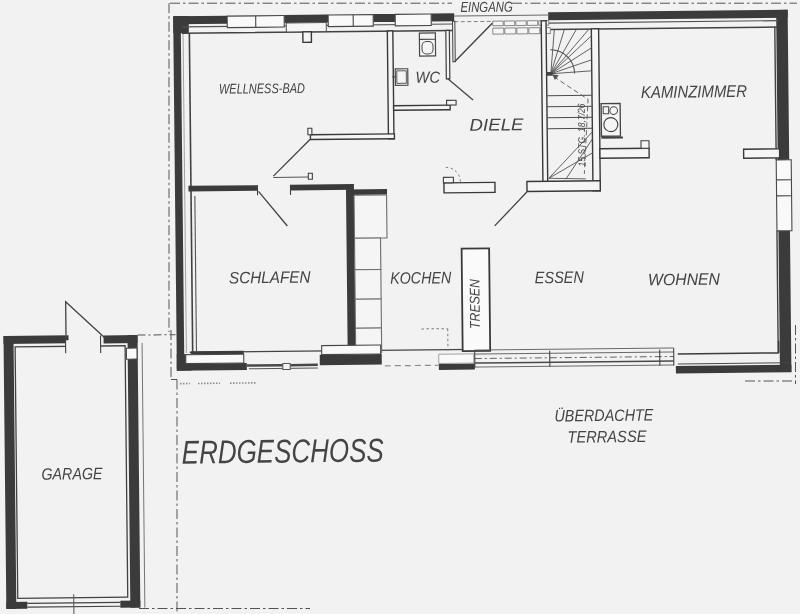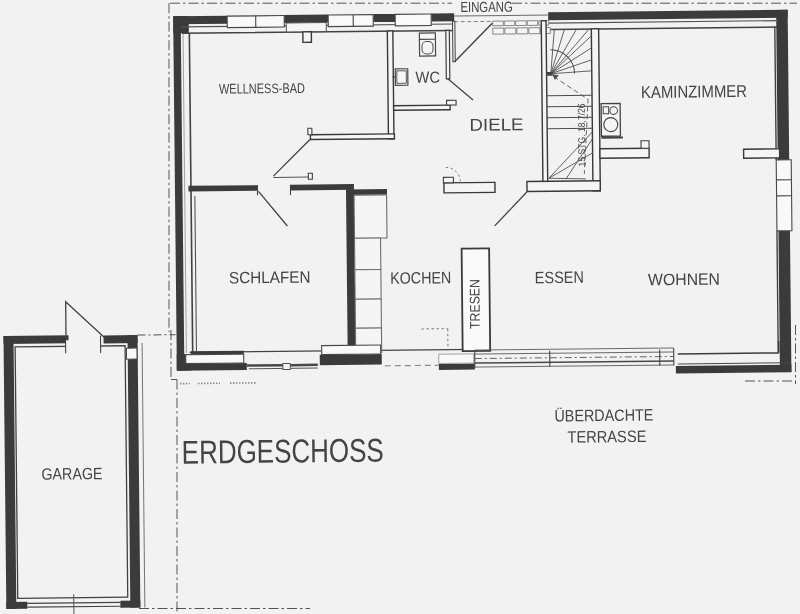--- a/index.html
+++ b/index.html
@@ -1,17 +1,17 @@
 <!DOCTYPE html>
 <html><head>
 <meta charset="utf-8">
 <style>
   html,body{margin:0;padding:0;}
   .page{position:relative;width:800px;height:614px;background:#f3f2ef;overflow:hidden;filter:grayscale(100%);
-        font-family:"Liberation Sans", sans-serif;}
+        font-family:"Liberation Sans", sans-serif;font-style:italic;}
   svg{position:absolute;left:0;top:0;}
   text{fill:#454442;font-family:"Liberation Sans", sans-serif;}
   svg text{-webkit-font-smoothing:antialiased;}
 </style>
 </head>
 <body>
 <div class="page">
 <svg width="800" height="614" viewBox="0 0 800 614">
 
   <rect x="0" y="0" width="800" height="614" fill="#f3f2ef"></rect>

